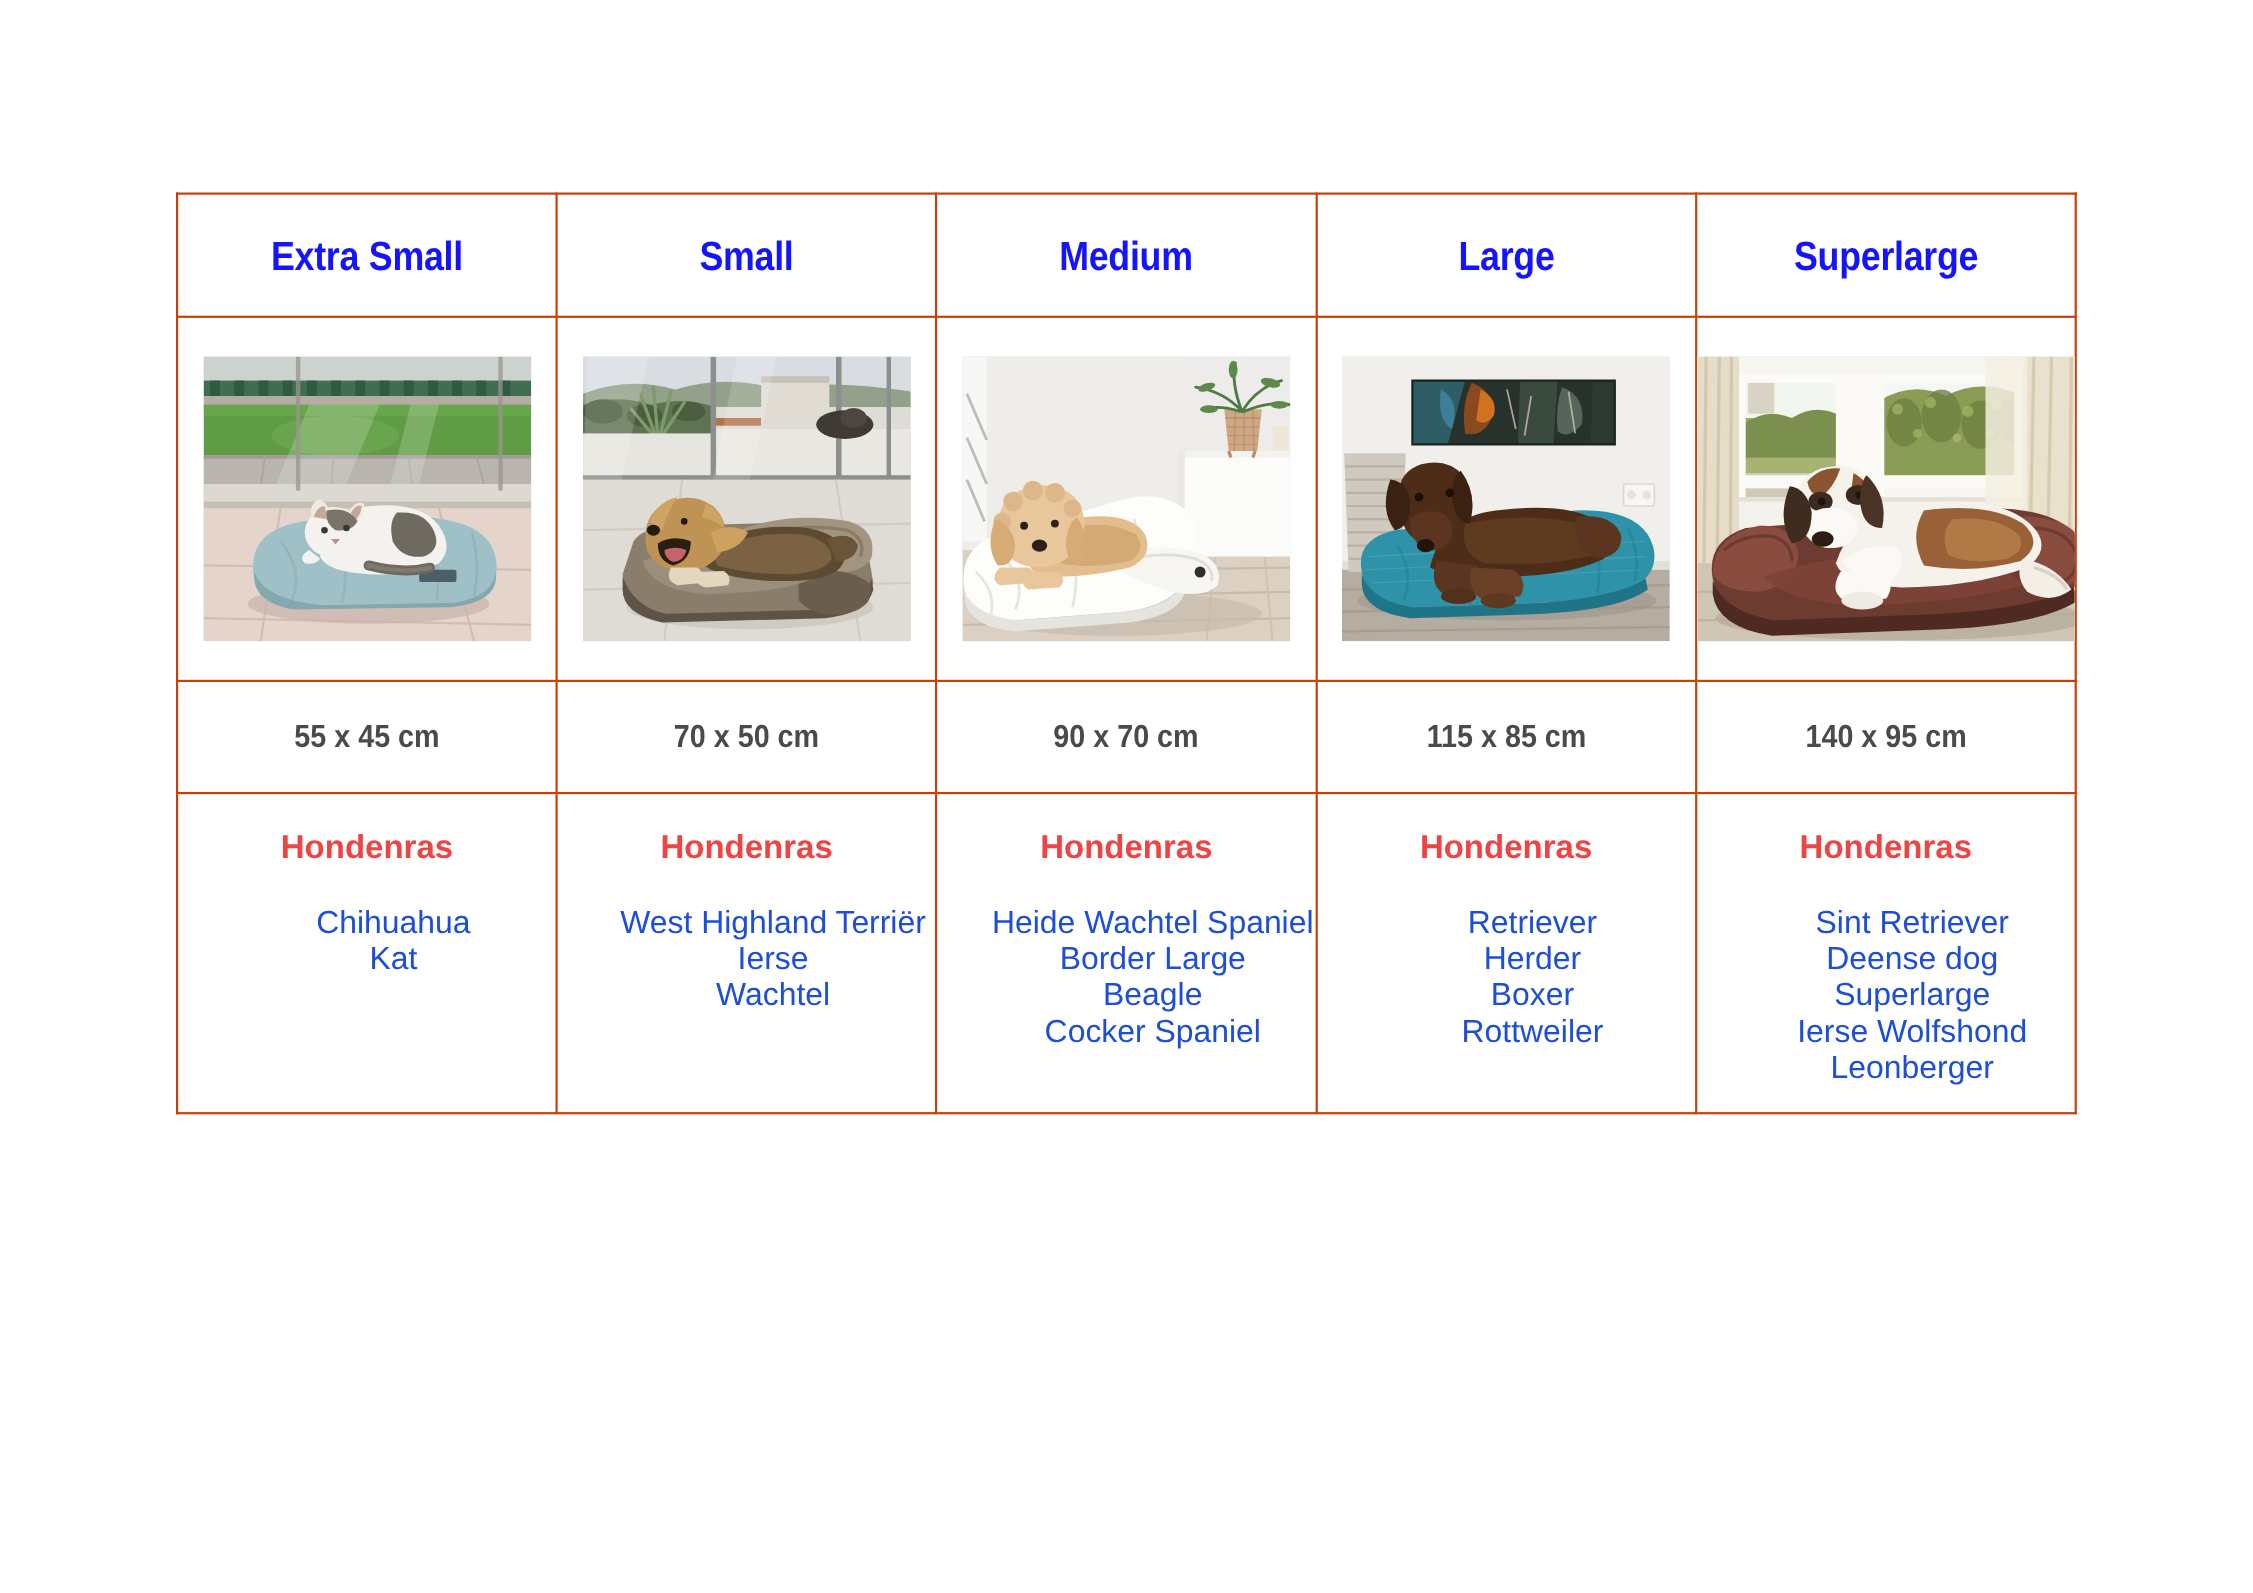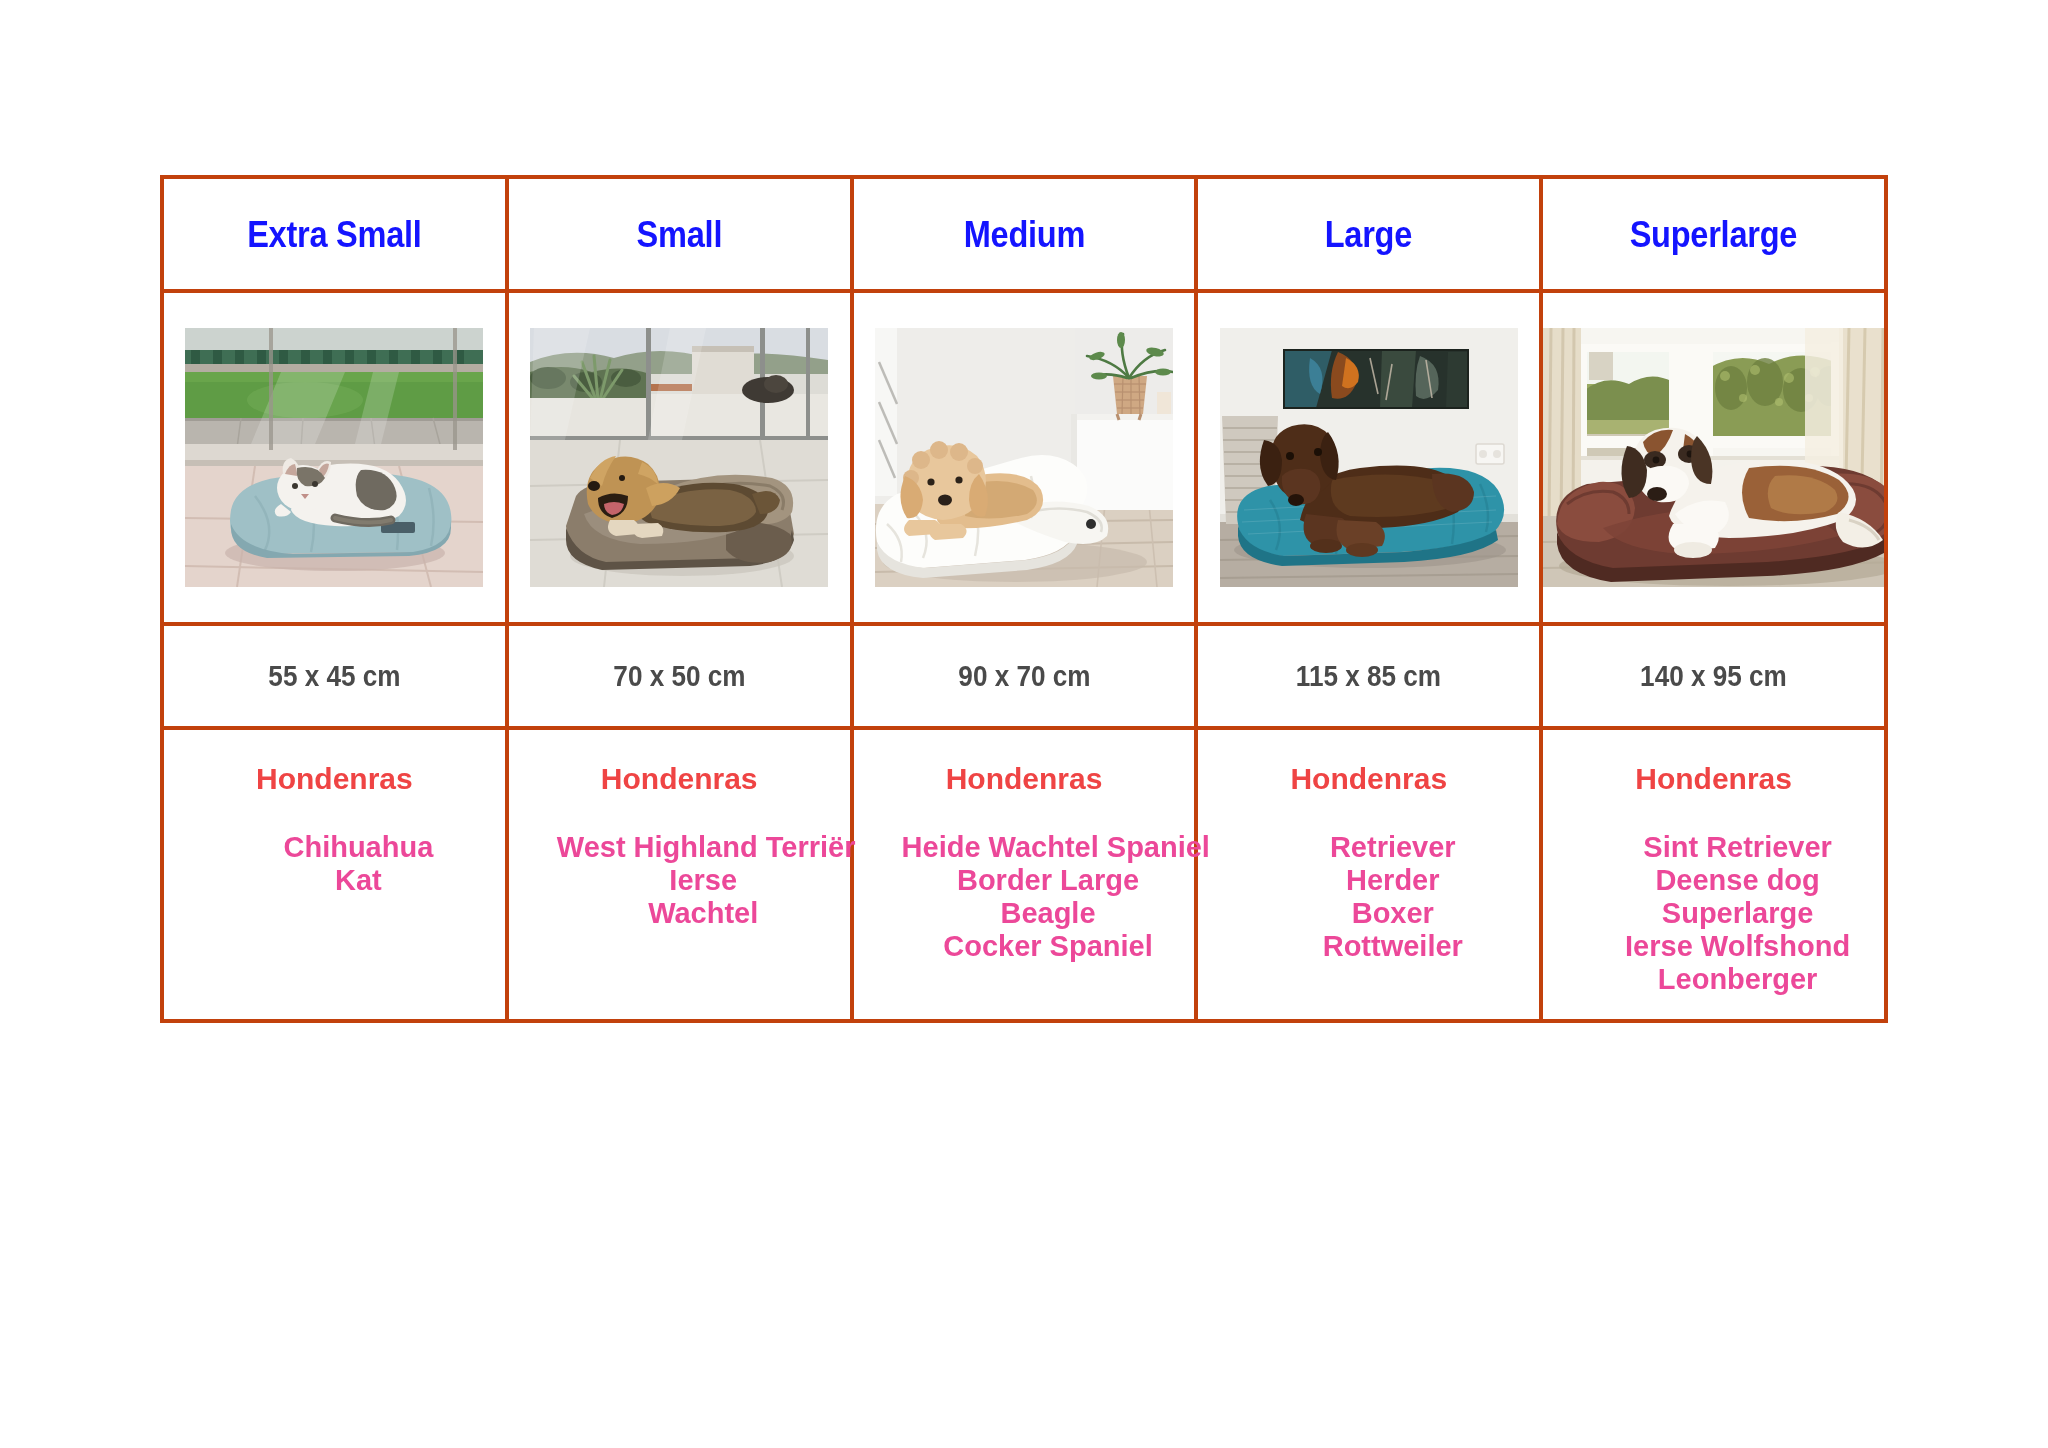--- a/index.html
+++ b/index.html
@@ -26,21 +26,21 @@
 
   .size-table {
     position: absolute;
     left: 160px;
     top: 175px;
     width: 1728px;
     border-collapse: collapse;
     table-layout: fixed;
   }
   .size-table td {
-    border: 4px solid #c2410c;
+    border: 2px solid #c2410c;
     padding: 0;
     text-align: center;
     vertical-align: middle;
     background: #ffffff;
     margin-top: 32px;
   }
 
   
   .row-head td { height: 110px; }
   .head-label {
@@ -94,23 +94,23 @@
   }
   .breeds-title {
     color: #ef4444;
     font-family: "Liberation Sans", sans-serif;
     font-weight: bold;
     font-size: 30px;
     line-height: 1.15;
     margin-bottom: 34px;
   }
   .breed-item {
-    color: #ec4899;
+    color: #1d4ed8;
     font-family: "Liberation Sans", sans-serif;
-    font-weight: bold;
+    font-weight: normal;
     font-size: 29px;
     line-height: 33px;
     white-space: nowrap;
     padding-left: 48px;
   }
 </style>
 </head>
 <body>
 
 <div class="page">

